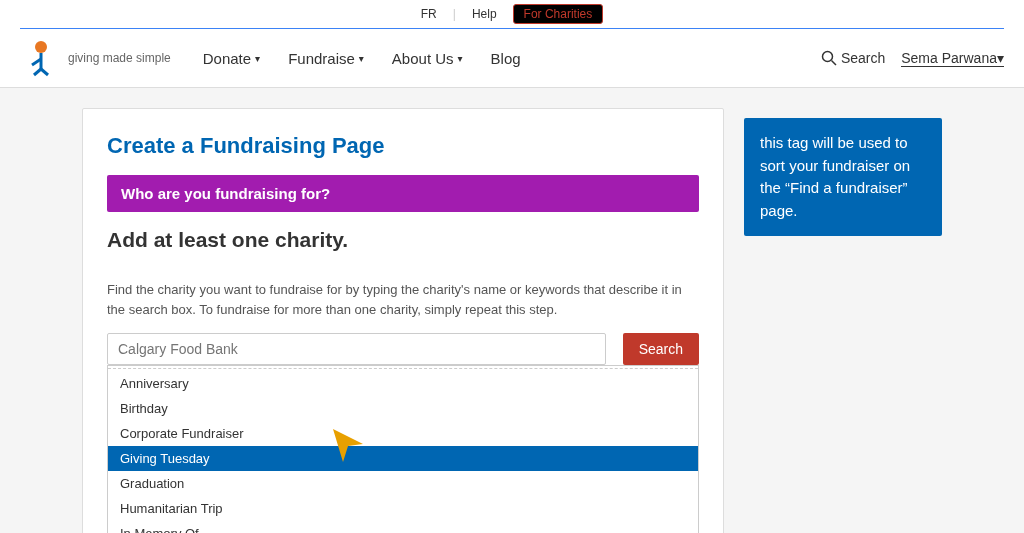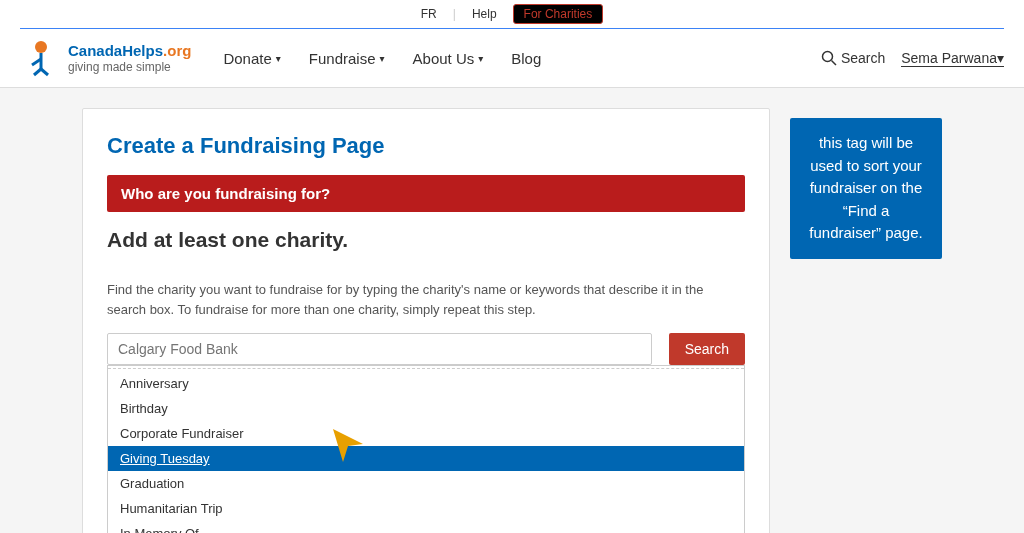--- a/index.html
+++ b/index.html
@@ -118,21 +118,21 @@
       border-radius: 2px;
       padding: 24px;
     }
     .page-title {
       color: #0066b2;
       font-size: 22px;
       font-weight: bold;
       margin-bottom: 16px;
     }
     .section-header {
-      background: #b91c1c;
+      background: #a21caf;
       color: #fff;
       padding: 10px 14px;
       font-size: 15px;
       font-weight: bold;
       margin-bottom: 16px;
       border-radius: 2px;
     }
     .add-charity-label {
       font-weight: bold;
       font-size: 21px;
@@ -187,36 +187,34 @@
     }
     .dropdown-item {
       padding: 5px 12px;
       font-size: 13px;
       cursor: pointer;
       color: #333;
     }
     .dropdown-item.selected {
       background: #0066b2;
       color: #fff;
-      text-decoration: underline;
     }
 
     
     .tooltip-box {
-      width: 152px;
+      width: 198px;
       background: #0066b2;
       color: #fff;
       padding: 14px 16px;
       font-size: 15px;
       line-height: 1.5;
       border-radius: 2px;
       flex-shrink: 0;
       align-self: flex-start;
       margin-top: 10px;
-      text-align: center;
     }
 
     
     .search-svg {
       width: 16px; height: 16px;
     }
     .cart-svg {
       width: 20px; height: 20px;
     }
   </style>
@@ -233,21 +231,20 @@
   <div class="header-main">
     <div class="logo-area">
       <svg class="logo-icon" viewBox="0 0 42 42">
         <circle cx="21" cy="10" r="6" fill="#e87722"></circle>
         <line x1="21" y1="16" x2="21" y2="32" stroke="#0066b2" stroke-width="3"></line>
         <line x1="21" y1="22" x2="12" y2="28" stroke="#0066b2" stroke-width="3"></line>
         <line x1="21" y1="32" x2="14" y2="38" stroke="#0066b2" stroke-width="3"></line>
         <line x1="21" y1="32" x2="28" y2="38" stroke="#0066b2" stroke-width="3"></line>
       </svg>
       <div class="logo-text">
-        <div><span class="canada">Canada</span><span class="helps">Helps</span><span class="org">.org</span></div>
         <div class="tagline">giving made simple</div>
       </div>
     </div>
     <nav>
       <div class="nav-item">
         <span>Donate</span>
         <span class="chevron">▾</span>
       </div>
       <div class="nav-item">
         <span>Fundraise</span>

